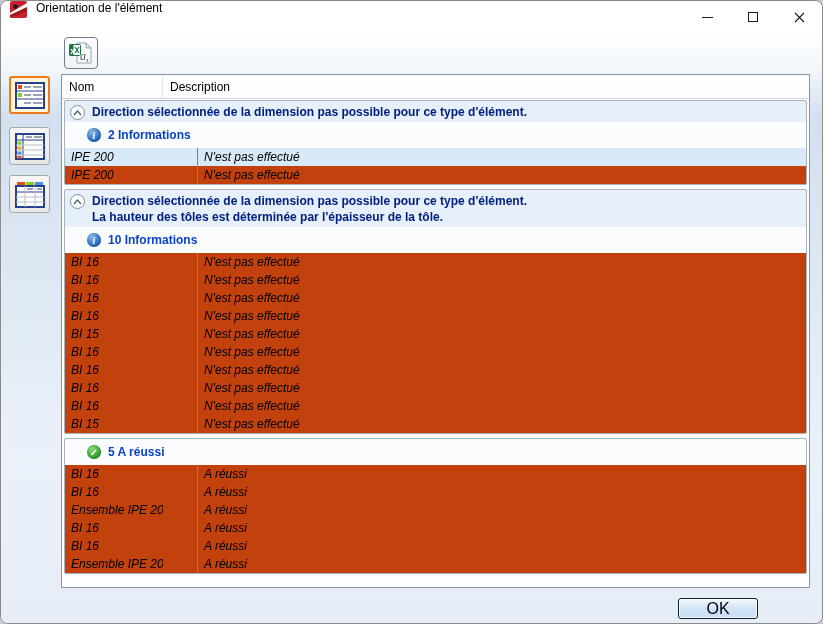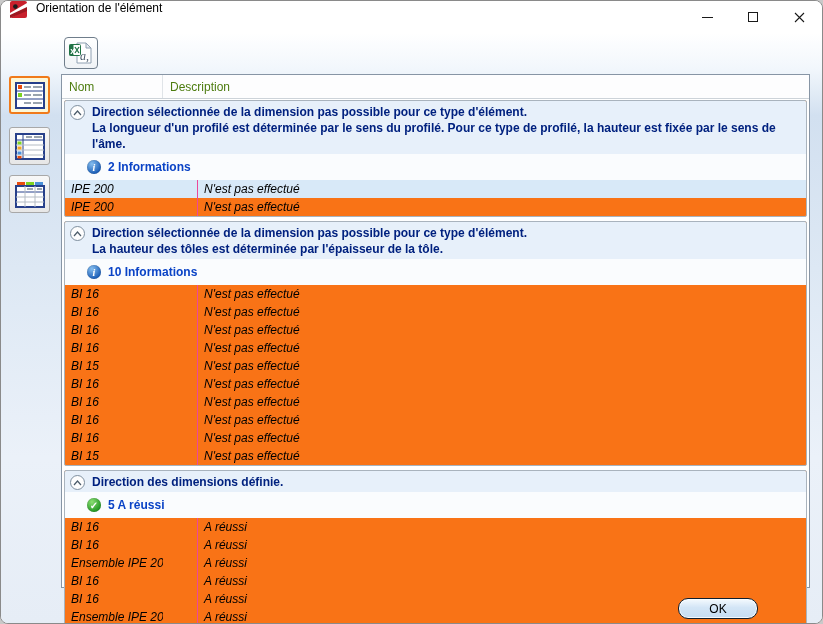--- a/index.html
+++ b/index.html
@@ -33,24 +33,24 @@
   }
   .sidebar-btn.selected{border:2px solid #f07a1a;background:#fbf7d8;}
   .sidebar-btn.normal{border:1px solid #a8a8a8;background:linear-gradient(#f8f8f8,#e7e7e7);}
   .sb1{top:43px;} .sb2{top:94px;} .sb3{top:142px;}
   
   .tablebox{
     position:absolute;left:60px;top:41px;width:749px;height:514px;box-sizing:border-box;
     background:#fff;border:1px solid #8795a5;
   }
   .table-header{height:23px;display:flex;border-bottom:1px solid #cdd3d9;background:#fdfdfe;}
-  .th{display:flex;align-items:center;padding-left:7px;color:#4d7c0f;box-sizing:border-box;}
+  .th{display:flex;align-items:center;padding-left:7px;color:#000000;box-sizing:border-box;}
   .th-nom{width:101px;border-right:1px solid #e0e4e8;}
   .groups{position:absolute;left:2px;right:2px;top:25px;}
-  .group{border:1px solid #a9b3bd;border-radius:2px;margin-bottom:4px;background:#f97316;overflow:hidden;}
+  .group{border:1px solid #a9b3bd;border-radius:2px;margin-bottom:4px;background:#c2410c;overflow:hidden;}
   .group-header{background:#e7f0fa;display:flex;align-items:flex-start;padding:3px 4px 2px 3px;cursor:pointer;}
   .chevron{
     width:15px;height:15px;box-sizing:border-box;border:1px solid #7e8f9f;border-radius:50%;
     margin:1px 7px 0 2px;flex:none;display:flex;align-items:center;justify-content:center;background:#fdfdfd;
   }
   .group-title{font-weight:bold;color:#00217f;line-height:16px;}
   .group-status{display:flex;align-items:center;height:26px;padding-left:22px;background:#fafcfe;}
   .status-icon{
     width:14px;height:14px;border-radius:50%;margin-right:7px;flex:none;color:#fff;
     display:flex;align-items:center;justify-content:center;box-shadow:inset 0 0 1px rgba(0,0,0,.4);
@@ -61,24 +61,24 @@
   .status-icon.success::after{content:"\2713";}
   .status-label{font-weight:bold;color:#0a43c6;}
   .row{display:flex;height:18px;align-items:stretch;}
   .row.selected{background:#d8e9f8;}
   .cell{display:flex;align-items:center;box-sizing:border-box;white-space:nowrap;overflow:hidden;font-style:italic;}
   .cell-nom{flex:0 0 98px;padding-left:6px;}
   .cell-desc{flex:1;padding-left:6px;border-left:1px solid #ec4899;margin-left:34px;}
   
   .ok-button{
     position:absolute;left:677px;top:565px;width:80px;height:21px;box-sizing:border-box;
-    border:1px solid #101f2e;border-radius:10px;cursor:pointer;
+    border:1px solid #101f2e;border-radius:3px;cursor:pointer;
     background:linear-gradient(#f5fafe,#d3e5f6 45%,#c6ddf2);
     box-shadow:inset 0 0 0 1px rgba(255,255,255,.8);
-    font-family:"Liberation Sans",sans-serif;font-size:12px;color:#000;
+    font-family:"Liberation Sans",sans-serif;font-size:16px;color:#000;
     display:flex;align-items:center;justify-content:center;
   }
 </style>
 </head>
 <body>
 
 <div class="window">
 
   <div class="titlebar">
     <span class="app-icon">
@@ -180,21 +180,20 @@
       <div class="groups">
   <div class="group">
     <div class="group-header">
       <span class="chevron">
         <svg width="9" height="6" viewBox="0 0 9 6">
                   <polyline points="1,5 4.5,1 8,5" fill="none" stroke="#4c5c6a" stroke-width="1.2"></polyline>
                 </svg>
       </span>
       <div class="group-title">
                 <div>Direction sélectionnée de la dimension pas possible pour ce type d'élément.</div>
-                <div>La longueur d'un profilé est déterminée par le sens du profilé. Pour ce type de profilé, la hauteur est fixée par le sens de l'âme.</div>
               </div>
     </div>
     <div class="group-status">
       <span class="status-icon info"></span>
       <span class="status-label">2 Informations</span>
     </div>
     <div class="rows">
   <div class="row selected">
     <div class="cell cell-nom">IPE 200</div>
     <div class="cell cell-desc">N'est pas effectué</div>
@@ -270,30 +269,20 @@
   </div>
 
   <div class="row">
     <div class="cell cell-nom">BI 15</div>
     <div class="cell cell-desc">N'est pas effectué</div>
   </div>
 </div>
   </div>
 
   <div class="group">
-    <div class="group-header">
-      <span class="chevron">
-        <svg width="9" height="6" viewBox="0 0 9 6">
-                  <polyline points="1,5 4.5,1 8,5" fill="none" stroke="#4c5c6a" stroke-width="1.2"></polyline>
-                </svg>
-      </span>
-      <div class="group-title">
-                <div>Direction des dimensions définie.</div>
-              </div>
-    </div>
     <div class="group-status">
       <span class="status-icon success"></span>
       <span class="status-label">5 A réussi</span>
     </div>
     <div class="rows">
   <div class="row">
     <div class="cell cell-nom">BI 16</div>
     <div class="cell cell-desc">A réussi</div>
   </div>
 

